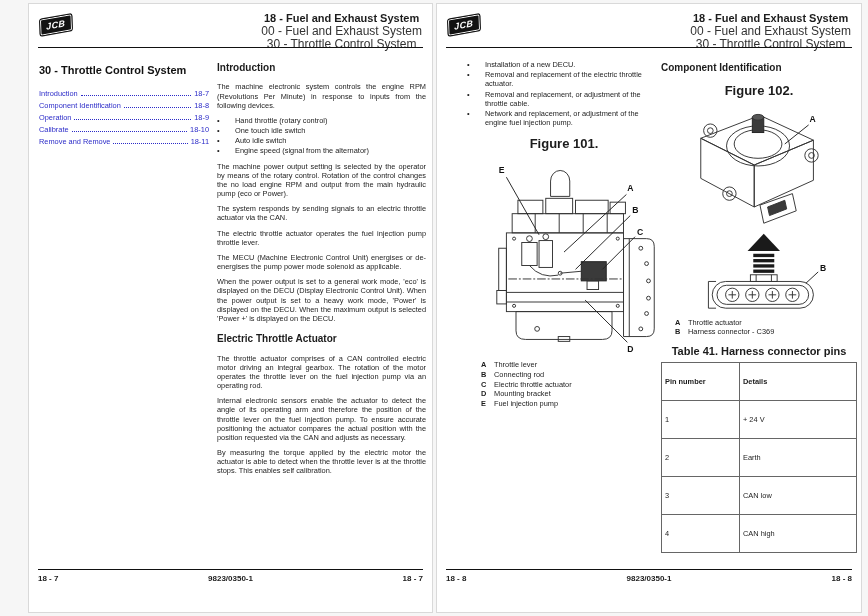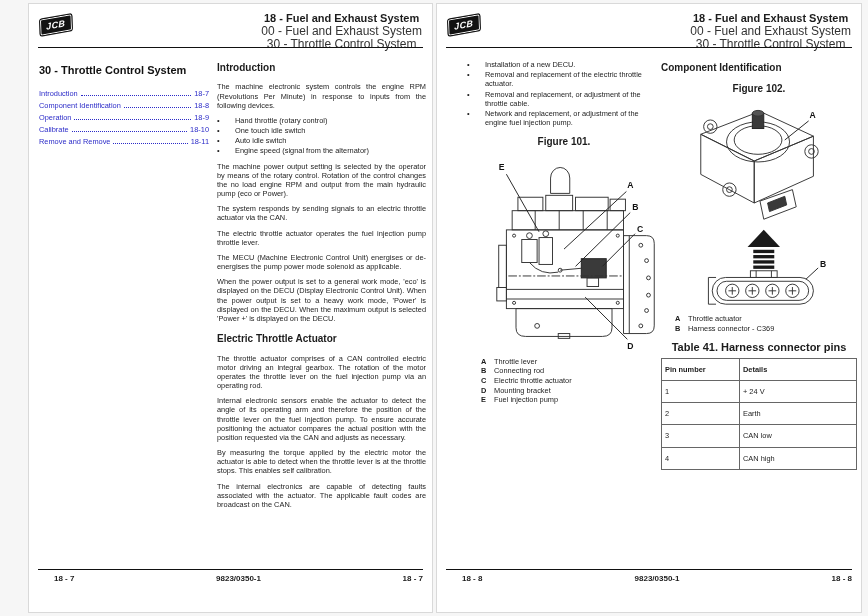--- a/index.html
+++ b/index.html
@@ -26,50 +26,50 @@
     transform:rotate(-10deg) skewX(-8deg);
     box-shadow:inset 0 0 0 1px #fff, 0 0 0 1px #121212;
   }
   .hdr-text{position:absolute;top:8px;right:10px;text-align:center;line-height:1.15;}
   .hdr-title{font-size:11px;font-weight:bold;}
   .hdr-sub{font-size:12px;color:#333;}
   .hdr-rule{position:absolute;top:43px;left:9px;right:9px;border-top:1.6px solid #111;}
 
   
   .ftr-rule{position:absolute;top:565px;left:9px;right:9px;border-top:1.6px solid #111;}
-  .ftr{position:absolute;top:570px;left:25px;right:9px;display:flex;justify-content:space-between;
+  .ftr{position:absolute;top:570px;left:9px;right:9px;display:flex;justify-content:space-between;
        font-size:8px;font-weight:bold;}
 
   
   .lp-col1{position:absolute;left:10px;top:60px;width:170px;}
   .toc-heading{font-size:11px;font-weight:bold;margin:0 0 13px 0;color:#111;}
   .toc-row{display:flex;align-items:baseline;font-size:7.4px;color:#2b2bc8;height:12px;cursor:pointer;}
   .toc-leader{flex:1;border-bottom:1px dotted #2b2bc8;margin:0 3px 2px 3px;}
   .lp-col2{position:absolute;left:188px;top:58px;width:209px;font-size:7.4px;line-height:1.24;text-align:justify;}
   .sec-heading{font-size:10px;font-weight:bold;text-align:left;margin:0 0 8px 0;}
   .sec-heading.mt{margin-top:10px;}
   .para{margin:0 0 6px 0;}
   .blist{margin:0 0 6px 0;}
   .bullet-row{display:flex;margin:0 0 1px 0;text-align:left;}
   .bullet-dot{width:8px;flex:0 0 8px;}
   .bullet-gap{width:10px;flex:0 0 10px;}
   .bullet-text{flex:1;}
 
   
   .rp-col1{position:absolute;left:30px;top:56px;width:194px;font-size:7.4px;line-height:1.24;}
   .rp-col2{position:absolute;left:224px;top:58px;width:196px;font-size:7.4px;line-height:1.24;}
-  .fig-caption{text-align:center;font-weight:bold;font-size:10px;margin:9px 0 2px 0;}
+  .fig-caption{text-align:center;font-weight:bold;font-size:13px;margin:9px 0 2px 0;}
   .fig-wrap{text-align:center;}
   .legend{margin:4px 0 0 14px;}
   .legend-row{display:flex;font-size:7.4px;line-height:1.3;}
   .legend-key{width:13px;flex:0 0 13px;font-weight:bold;}
   .tbl-title{text-align:center;font-weight:bold;font-size:11px;margin:8px 0 3px 0;}
   table.pins{width:100%;border-collapse:collapse;border:1px solid #444;}
   table.pins th,table.pins td{
-    border:1px solid #666;font-size:7.4px;padding:6px 3px;text-align:left;vertical-align:top;
+    border:1px solid #666;font-size:7.4px;padding:14px 3px;text-align:left;vertical-align:top;
   }
   table.pins th{font-weight:bold;}
   table.pins .c1{width:40%;}
 
   svg text{font-family:"Liberation Sans",sans-serif;font-size:9px;font-weight:bold;fill:#111;}
   .lines{stroke:#333;fill:none;stroke-width:1;}
 </style>
 </head>
 <body>
 
@@ -141,21 +141,20 @@
     <p class="para">The machine power output setting is selected by the operator by means of the rotary control. Rotation of the control changes the no load engine RPM and output from the main hydraulic pump (eco or Power).</p>
     <p class="para">The system responds by sending signals to an electric throttle actuator via the CAN.</p>
     <p class="para">The electric throttle actuator operates the fuel injection pump throttle lever.</p>
     <p class="para">The MECU (Machine Electronic Control Unit) energises or de-energises the pump power mode solenoid as applicable.</p>
     <p class="para">When the power output is set to a general work mode, 'eco' is displayed on the DECU (Display Electronic Control Unit). When the power output is set to a heavy work mode, 'Power' is displayed on the DECU. When the maximum output is selected 'Power +' is displayed on the DECU.</p>
 
     <div class="sec-heading mt">Electric Throttle Actuator</div>
     <p class="para">The throttle actuator comprises of a CAN controlled electric motor driving an integral gearbox. The rotation of the motor operates the throttle lever on the fuel injection pump via an operating rod.</p>
     <p class="para">Internal electronic sensors enable the actuator to detect the angle of its operating arm and therefore the position of the throttle lever on the fuel injection pump. To ensure accurate positioning the actuator compares the actual position with the position requested via the CAN and adjusts as necessary.</p>
     <p class="para">By measuring the torque applied by the electric motor the actuator is able to detect when the throttle lever is at the throttle stops. This enables self calibration.</p>
-    <p class="para">The internal electronics are capable of detecting faults associated with the actuator. The applicable fault codes are broadcast on the CAN.</p>
   </div>
 
   <div class="ftr-rule"></div>
   <div class="ftr">
     <span>18 - 7</span>
     <span>9823/0350-1</span>
     <span>18 - 7</span>
   </div>
 </div>
 

